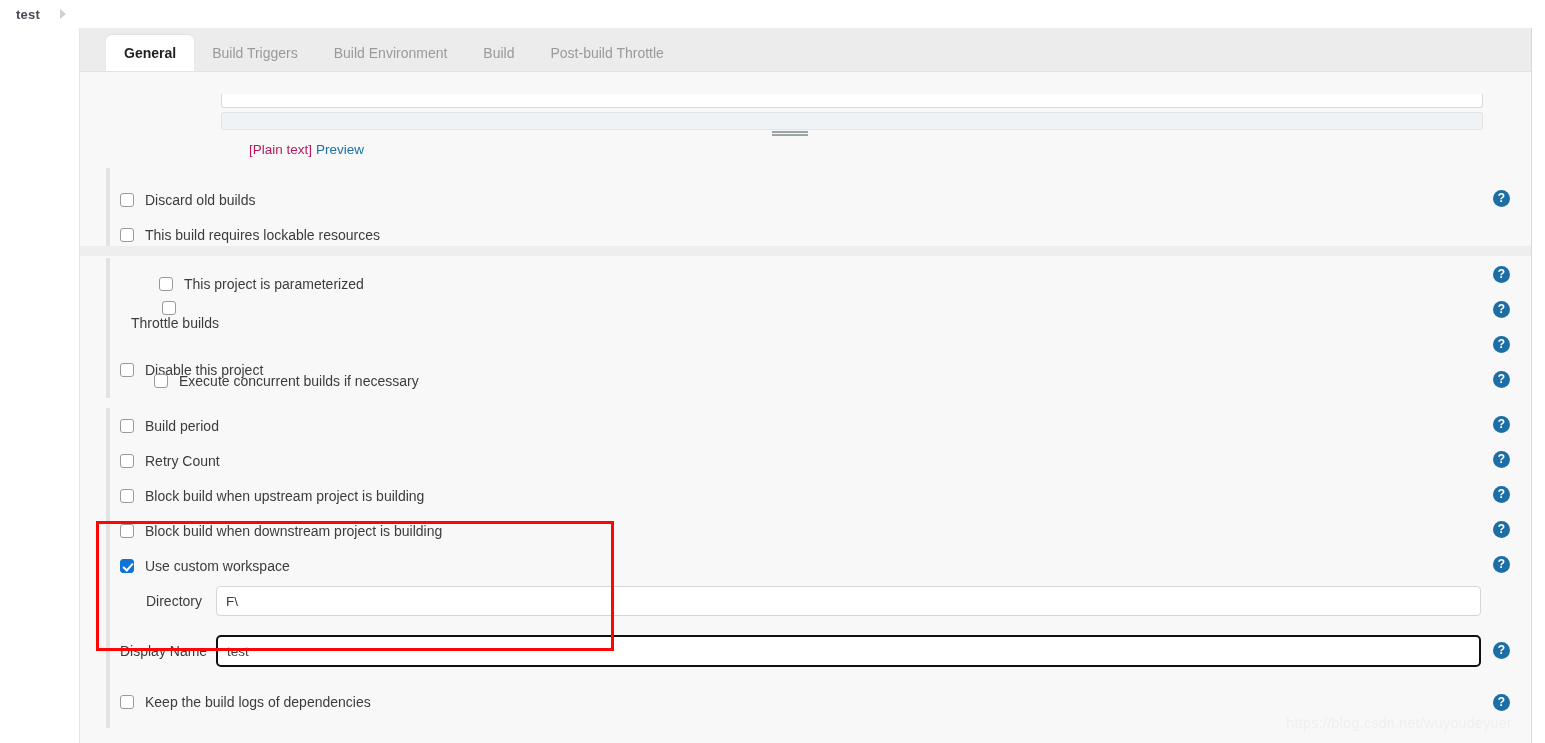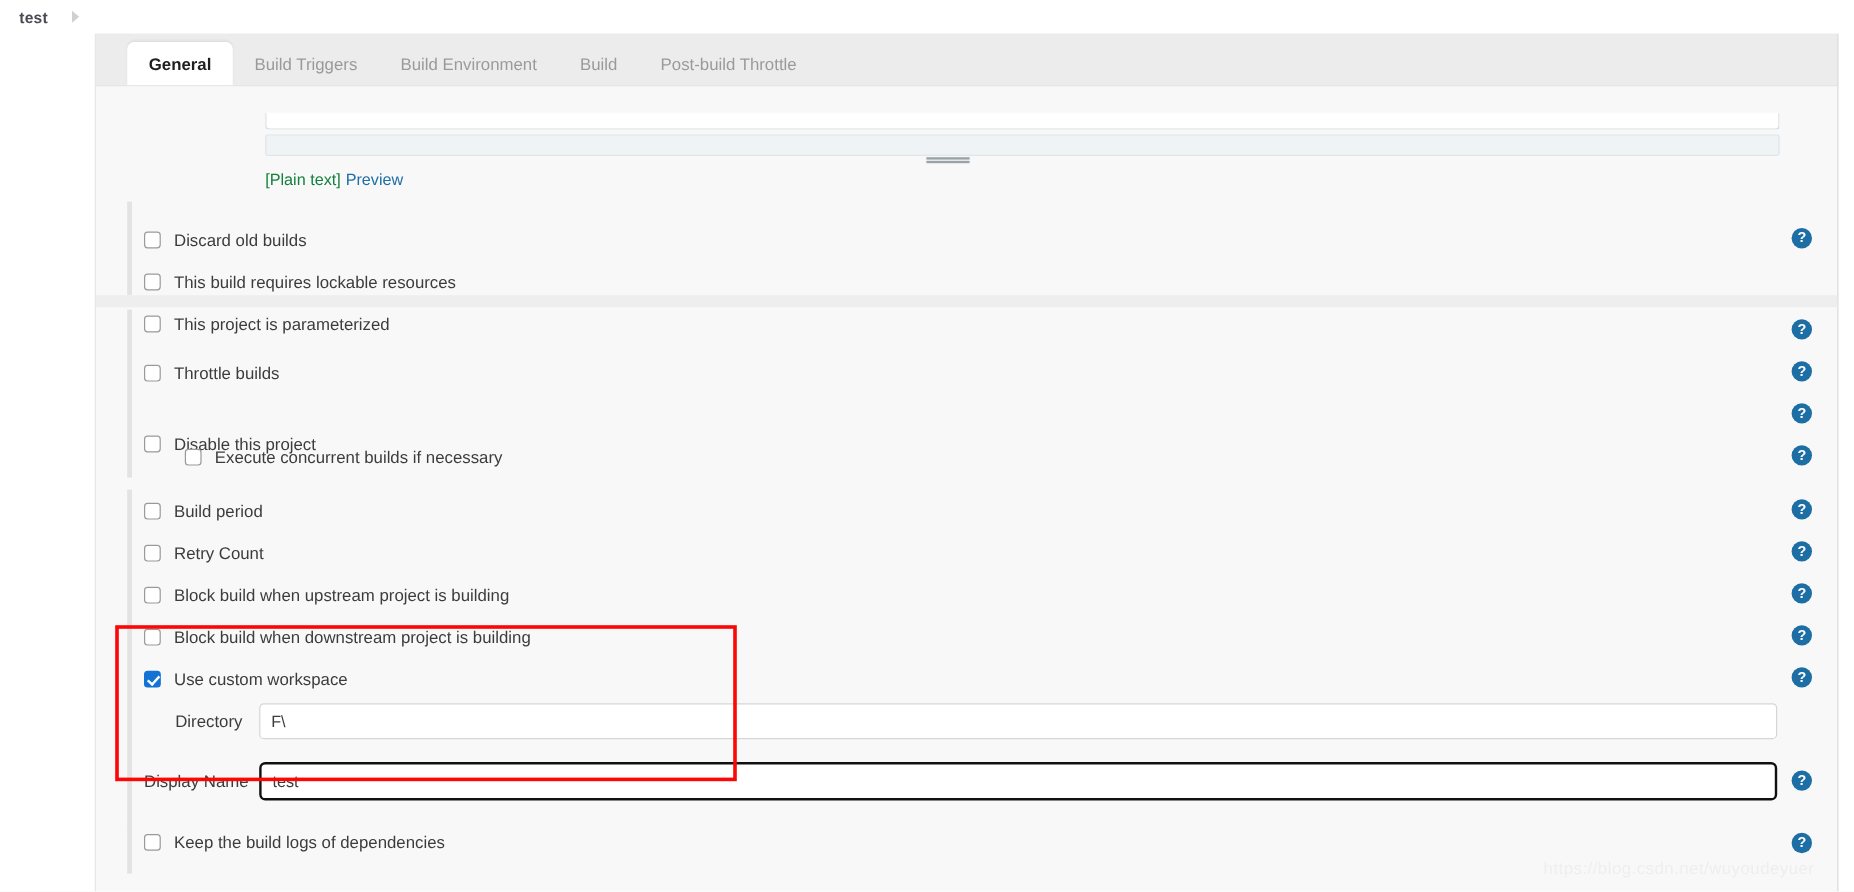--- a/index.html
+++ b/index.html
@@ -118,21 +118,21 @@
     border-radius:2px;
   }
 
   #desc-meta {
     position:absolute;
     left:141px; top:70px;
     font-size:13.5px;
     color:#4b4b4b;
     white-space:nowrap;
   }
-  #desc-meta .plain { color:#15803d; }
+  #desc-meta .plain { color:#be185d;margin-left:28px; }
   #desc-meta .preview-link {
     color:#1d6fa5;
     margin-left:4px;
     cursor:pointer;
   }
 
   
   .section-rail {
     position:absolute;
     left:26px;
@@ -298,27 +298,27 @@
     </div>
     <div class="help-icon" style="top:118px;">?</div>
 
     <div class="cb-row" style="top:153px;">
       <span class="cb-box"></span>
       <span class="cb-label">This build requires lockable resources</span>
     </div>
 
     <div class="section-rail" style="top:186px; height:140px;"></div>
 
-    <div class="cb-row" style="top:188px;">
+    <div class="cb-row" style="top:202px;margin-left:39px;">
       <span class="cb-box"></span>
       <span class="cb-label">This project is parameterized</span>
     </div>
     <div class="help-icon" style="top:194px;">?</div>
 
-    <div class="cb-row" style="top:229px;">
+    <div class="cb-row" style="top:229px;flex-direction:column;">
       <span class="cb-box"></span>
       <span class="cb-label">Throttle builds</span>
     </div>
     <div class="help-icon" style="top:229px;">?</div>
 
     <div class="cb-row" style="top:264px;margin-top:24px;">
       <span class="cb-box"></span>
       <span class="cb-label">Disable this project</span>
     </div>
     <div class="help-icon" style="top:264px;">?</div>

